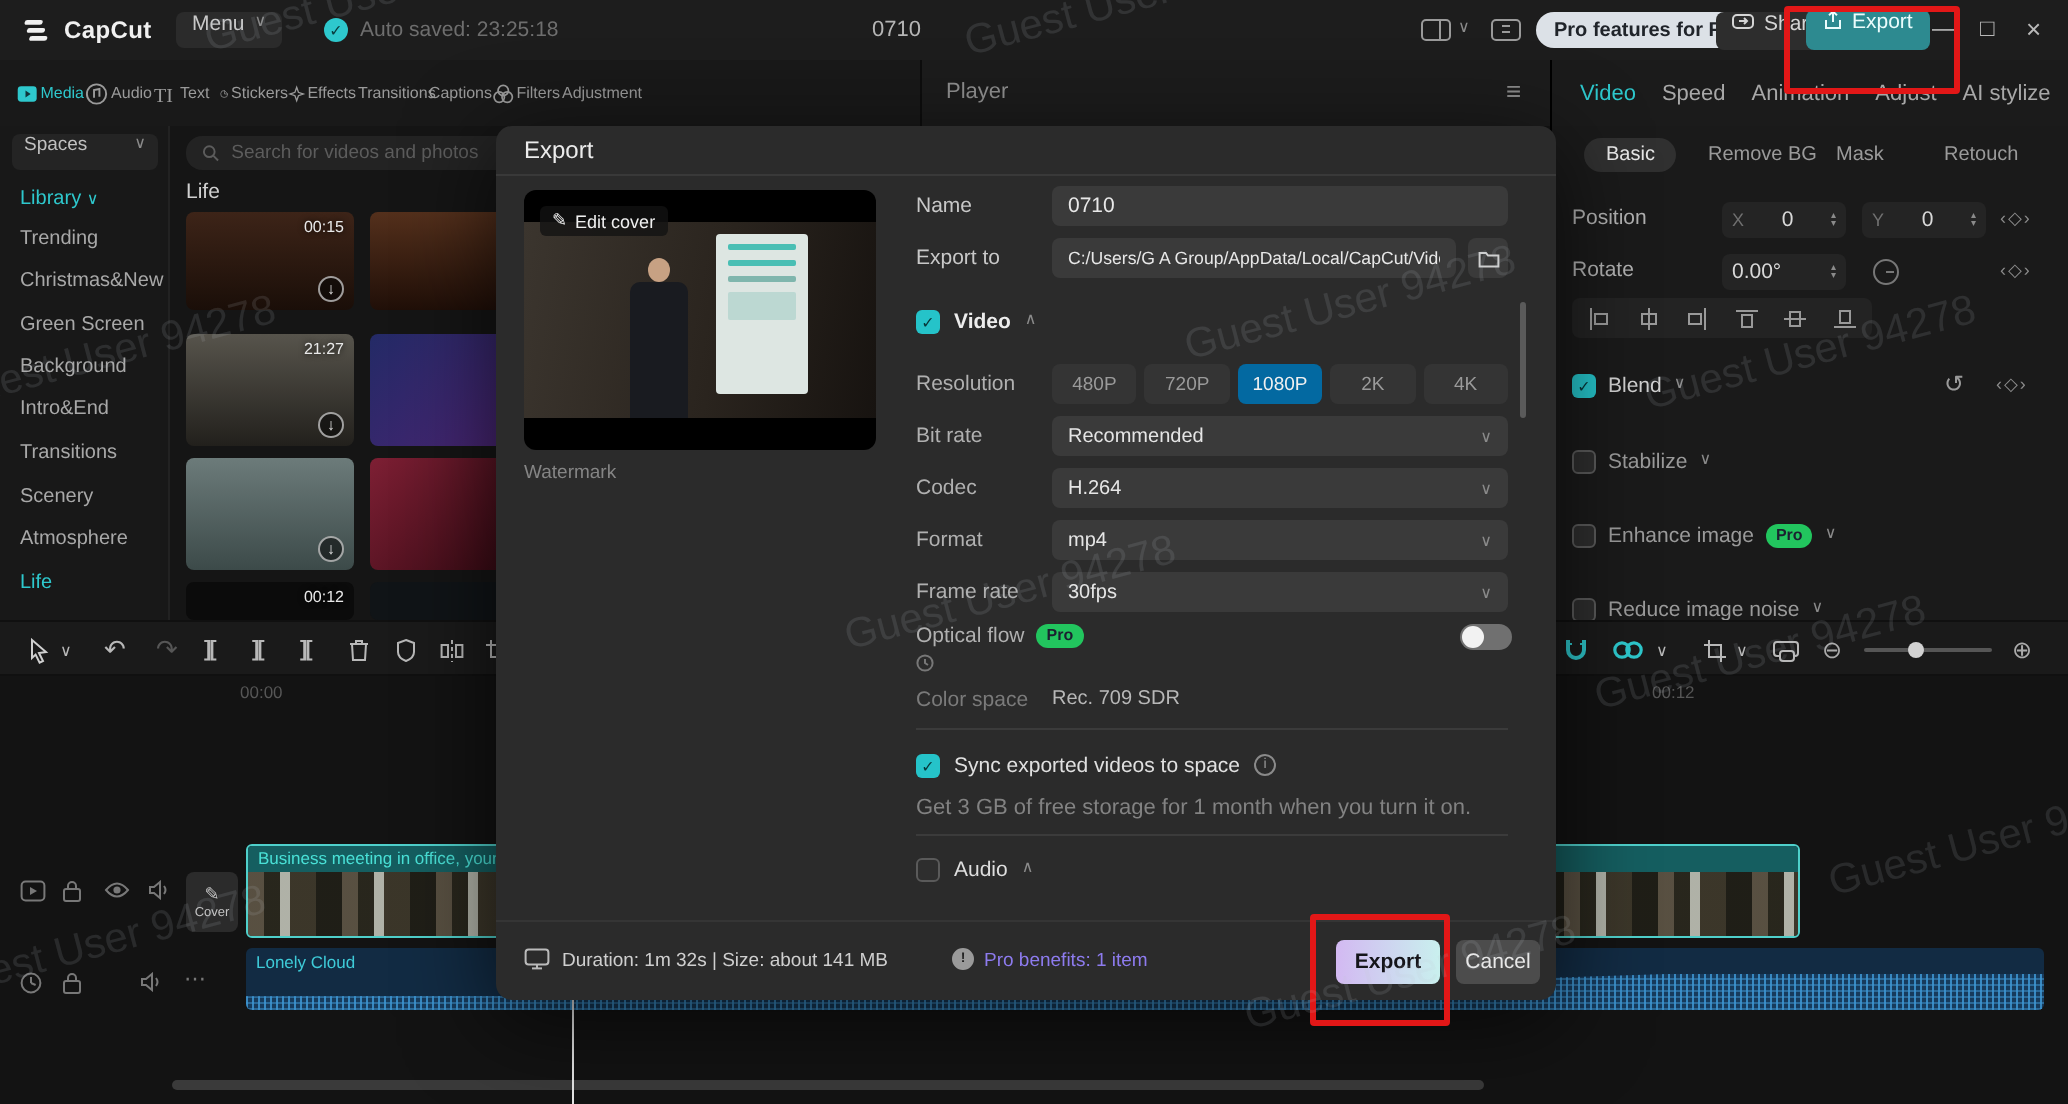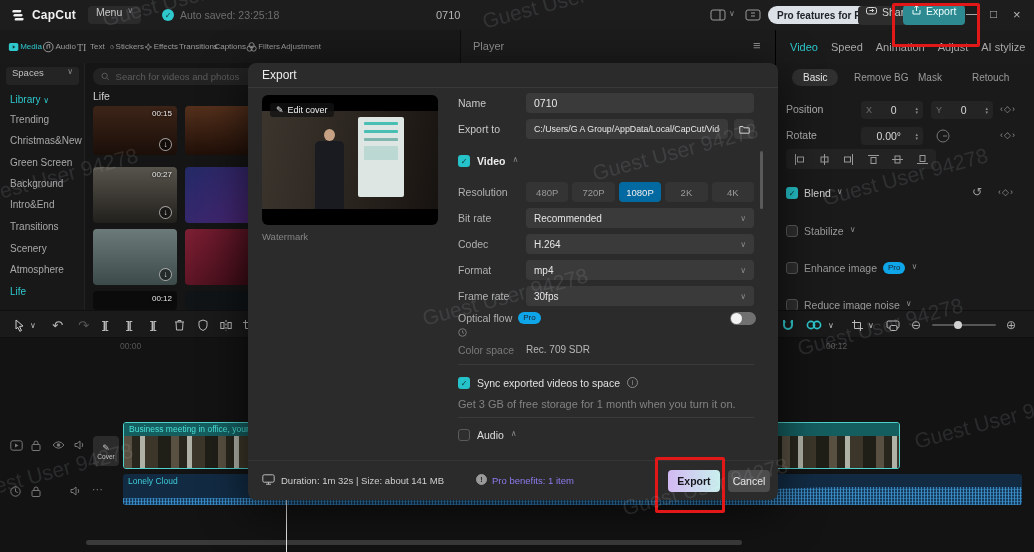--- a/index.html
+++ b/index.html
@@ -47,21 +47,21 @@
   .inspector{position:absolute;top:63px;left:775px;width:259px;height:247px;background:#1a1a1a;border-left:1px solid #000;overflow:hidden;font-size:10.5px}
   .subtab{position:absolute;color:#9a9a9a;font-size:10px}
   .subtab.pill{background:#303030;border-radius:11px;padding:3px 11px;color:#e8e8e8}
   .ins-label{color:#b0b0b0}
   .valbox{background:#242424;border-radius:4px;height:18px;display:flex;align-items:center;padding:0 5px;gap:4px}
   .stepper{display:flex;flex-direction:column;line-height:4px;font-size:5px;color:#8a8a8a}
   .kf{color:#8c8c8c;font-size:9px;letter-spacing:1px}
   .cb{width:12px;height:12px;border-radius:3px;display:inline-flex;align-items:center;justify-content:center;font-size:8px;flex:none}
   .cb.on{background:#25c3c9;color:#073537}
   .cb.off{background:#2e2e2e;border:1px solid #5a5a5a;color:transparent}
-  .pro-badge{background:#0ea5e9;color:#1b2130;font-size:8px;font-weight:normal;border-radius:7px;padding:1px 5px;display:inline-block}
+  .pro-badge{background:#22c55e;color:#1b2130;font-size:8px;font-weight:bold;border-radius:7px;padding:1px 5px;display:inline-block}
   .chev{color:#8a8a8a;font-size:8px}
   .alignbar{position:absolute;left:10px;top:86px;width:150px;height:20px;background:#232323;border-radius:4px;display:flex;align-items:center;justify-content:space-between;padding:0 8px;color:#999}
   
   .tl-toolbar{position:absolute;top:310px;left:0;width:1034px;height:28px;background:#1a1a1a;border-top:1px solid #101010;border-bottom:1px solid #101010}
   .tool{position:absolute;top:0;height:28px;display:flex;align-items:center;color:#b8b8b8}
   .tool.dim{color:#565656}
   .splitglyph{font-size:11px;font-weight:bold;letter-spacing:-1px}
   .slider-track{position:absolute;left:932px;top:13px;width:64px;height:2px;background:#565656;border-radius:1px}
   .slider-thumb{position:absolute;left:-4px;top:-3px;width:8px;height:8px;border-radius:50%;background:#d2d2d2}
   
@@ -288,21 +288,21 @@
     <span class="section-title">Life</span>
 
     <div class="thumb" style="left:8px;top:43px;height:49px;background:linear-gradient(180deg,#3d2418,#1a0e08)">
       <span class="dur">00:15</span>
       <span class="dl">↓</span>
     </div>
     <div class="thumb" style="left:100px;top:43px;height:49px;background:linear-gradient(180deg,#54301c,#200f08)">
       <span class="dur"></span>
     </div>
     <div class="thumb" style="left:8px;top:104px;height:56px;background:linear-gradient(180deg,#57544c,#22201c)">
-      <span class="dur">00:27</span>
+      <span class="dur">21:27</span>
       <span class="dl">↓</span>
     </div>
     <div class="thumb" style="left:100px;top:104px;height:56px;background:linear-gradient(135deg,#232a66,#4f2475)">
       <span class="dur"></span>
     </div>
     <div class="thumb" style="left:8px;top:166px;height:56px;background:linear-gradient(180deg,#6c7b7a,#3c4a49)">
       <span class="dur"></span>
       <span class="dl">↓</span>
     </div>
     <div class="thumb" style="left:100px;top:166px;height:56px;background:linear-gradient(135deg,#7e1f34,#2e0810)">
@@ -336,21 +336,21 @@
       <span style="color:#d8d8d8;flex:1;text-align:center">0</span>
       <span class="stepper">
           <span>▴</span>
           <span>▾</span>
         </span>
     </span>
     <span class="abs kf" style="left:224px;top:41px"><span>‹</span><span>◇</span><span>›</span></span>
 
     <span class="abs ins-label" style="left:10px;top:66px">Rotate</span>
     <span class="abs valbox" style="left:85px;top:64px;width:62px">
-      <span style="color:#d8d8d8;flex:1;text-align:center">0.00°</span>
+      <span style="color:#d8d8d8;flex:1;text-align:left">0.00°</span>
       <span class="stepper">
           <span>▴</span>
           <span>▾</span>
         </span>
     </span>
     <span class="abs" style="left:160px;top:66px">
       <svg width="14" height="14" viewBox="0 0 14 14">
           <circle cx="7" cy="7" r="6" fill="none" stroke="#777"></circle>
           <line x1="7" y1="7" x2="11" y2="7" stroke="#777"></line>
         </svg>

